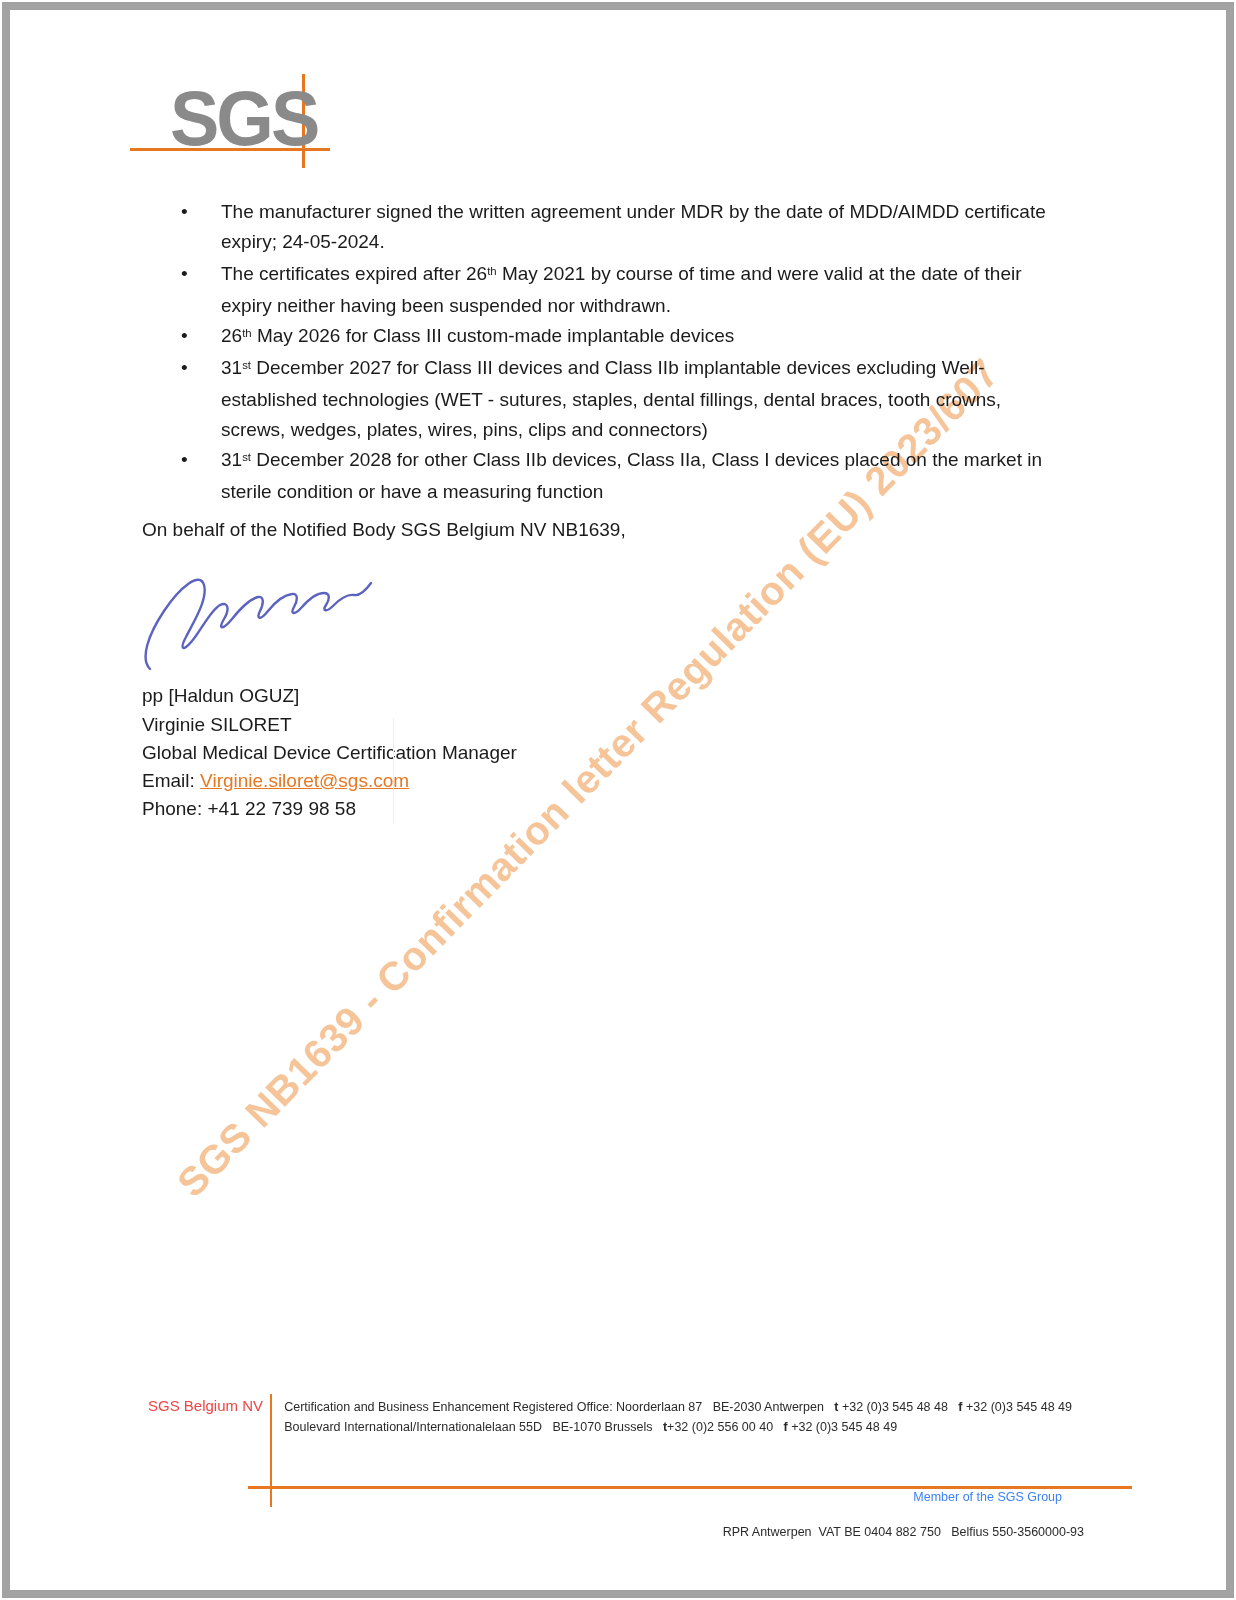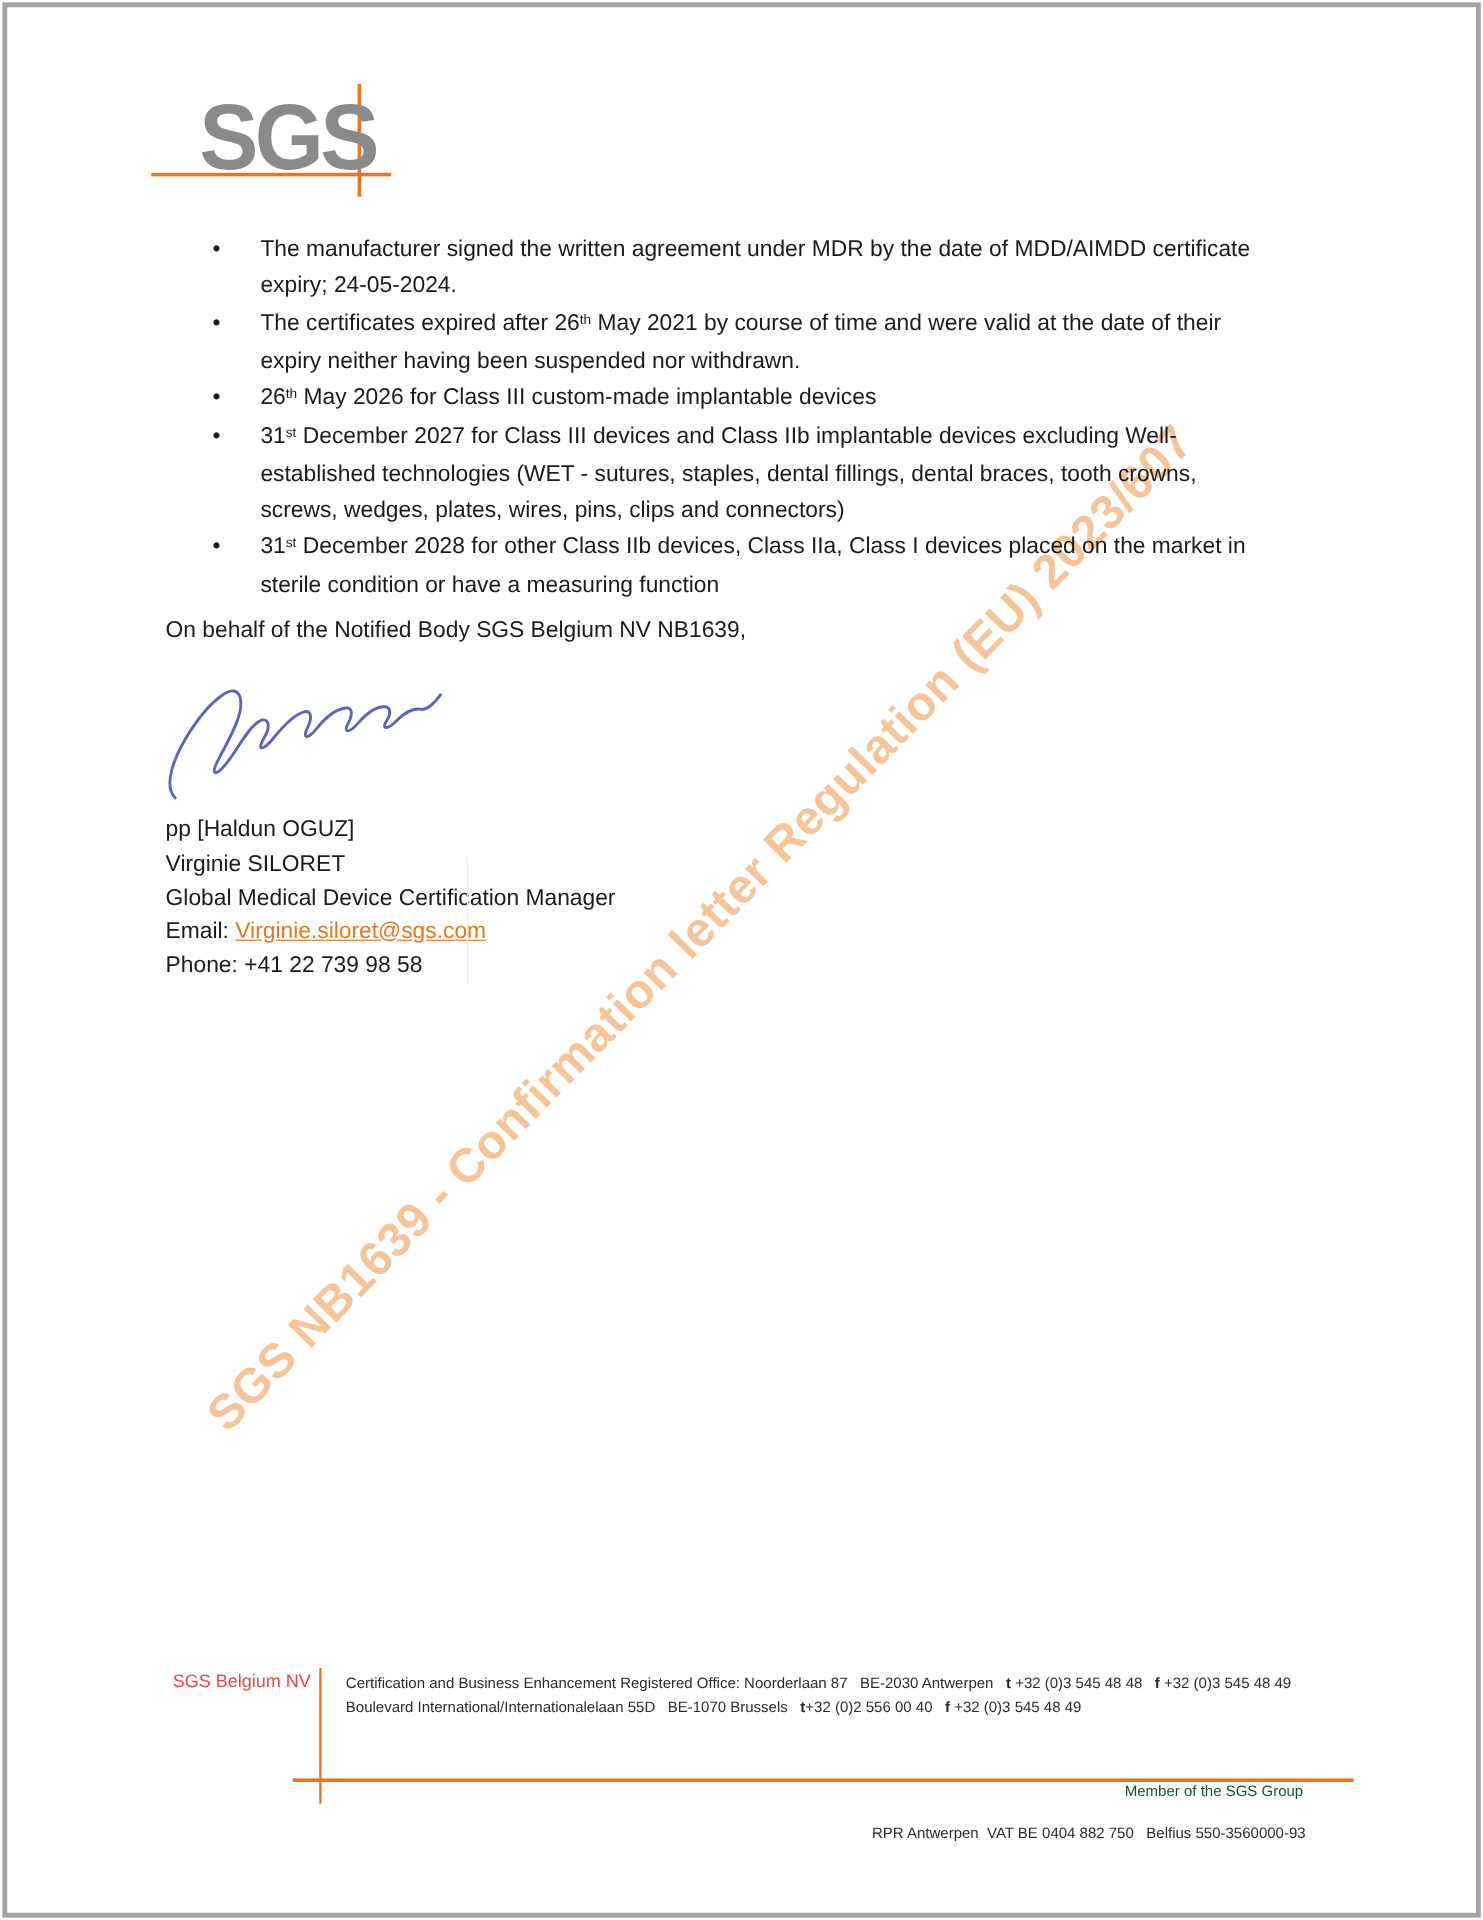--- a/index.html
+++ b/index.html
@@ -1,17 +1,17 @@
 <!DOCTYPE html>
 <html><head>
 <meta charset="utf-8">
 <style>
   html,body{margin:0;padding:0;background:#ffffff;}
   body{width:1236px;height:1600px;position:relative;font-family:"Liberation Sans","DejaVu Sans",sans-serif;}
-  .page{position:absolute;inset:2px;border:4px solid #a3a3a3;background:#ffffff;overflow:hidden;padding-left:48px;}
+  .page{position:absolute;inset:2px;border:8px solid #a3a3a3;background:#ffffff;overflow:hidden;padding-left:48px;}
 
   
   .logo-text{position:absolute;left:160px;top:70px;font-size:74px;font-weight:bold;
     letter-spacing:-3px;color:#8a8a8a;line-height:1;transform:scaleY(1.05);transform-origin:top left;}
   .logo-hline{position:absolute;left:120px;top:138px;width:200px;height:3px;background:#e87722;}
   .logo-vline{position:absolute;left:292px;top:64px;width:3px;height:94px;background:#e87722;}
 
   
   .watermark{position:absolute;left:578px;top:768px;transform:translate(-50%,-50%) rotate(-45.6deg);
     font-size:40px;font-weight:bold;letter-spacing:0.5px;color:rgba(238,148,70,0.55);
@@ -33,21 +33,21 @@
   a.email-link{color:#e87722;text-decoration:underline;cursor:pointer;}
   .sig-edge-line{position:absolute;left:383px;top:708px;width:1px;height:106px;background:#f1eee8;}
 
   
   .footer-company{position:absolute;left:138px;top:1387px;font-size:15px;color:#ef4444;}
   .footer-vline{position:absolute;left:260px;top:1384px;width:2px;height:113px;background:#e87722;}
   .footer-address{position:absolute;right:154px;top:1387px;font-size:12.5px;
     line-height:20px;color:#2b2b2b;}
   .f-line{white-space:pre-wrap;}
   .footer-hline{position:absolute;left:238px;top:1476px;width:884px;height:2.5px;background:#e87722;}
-  .footer-member{position:absolute;right:144px;top:1480px;font-size:12.5px;color:#14532d;}
+  .footer-member{position:absolute;right:164px;top:1480px;font-size:12.5px;color:#3b82f6;}
   .footer-rpr{position:absolute;right:142px;top:1515px;font-size:12.5px;color:#2b2b2b;white-space:pre-wrap;}
 </style>
 </head>
 <body>
 
 <div class="page">
 
   <div>
     <div class="logo-hline"></div>
     <div class="logo-vline"></div>

